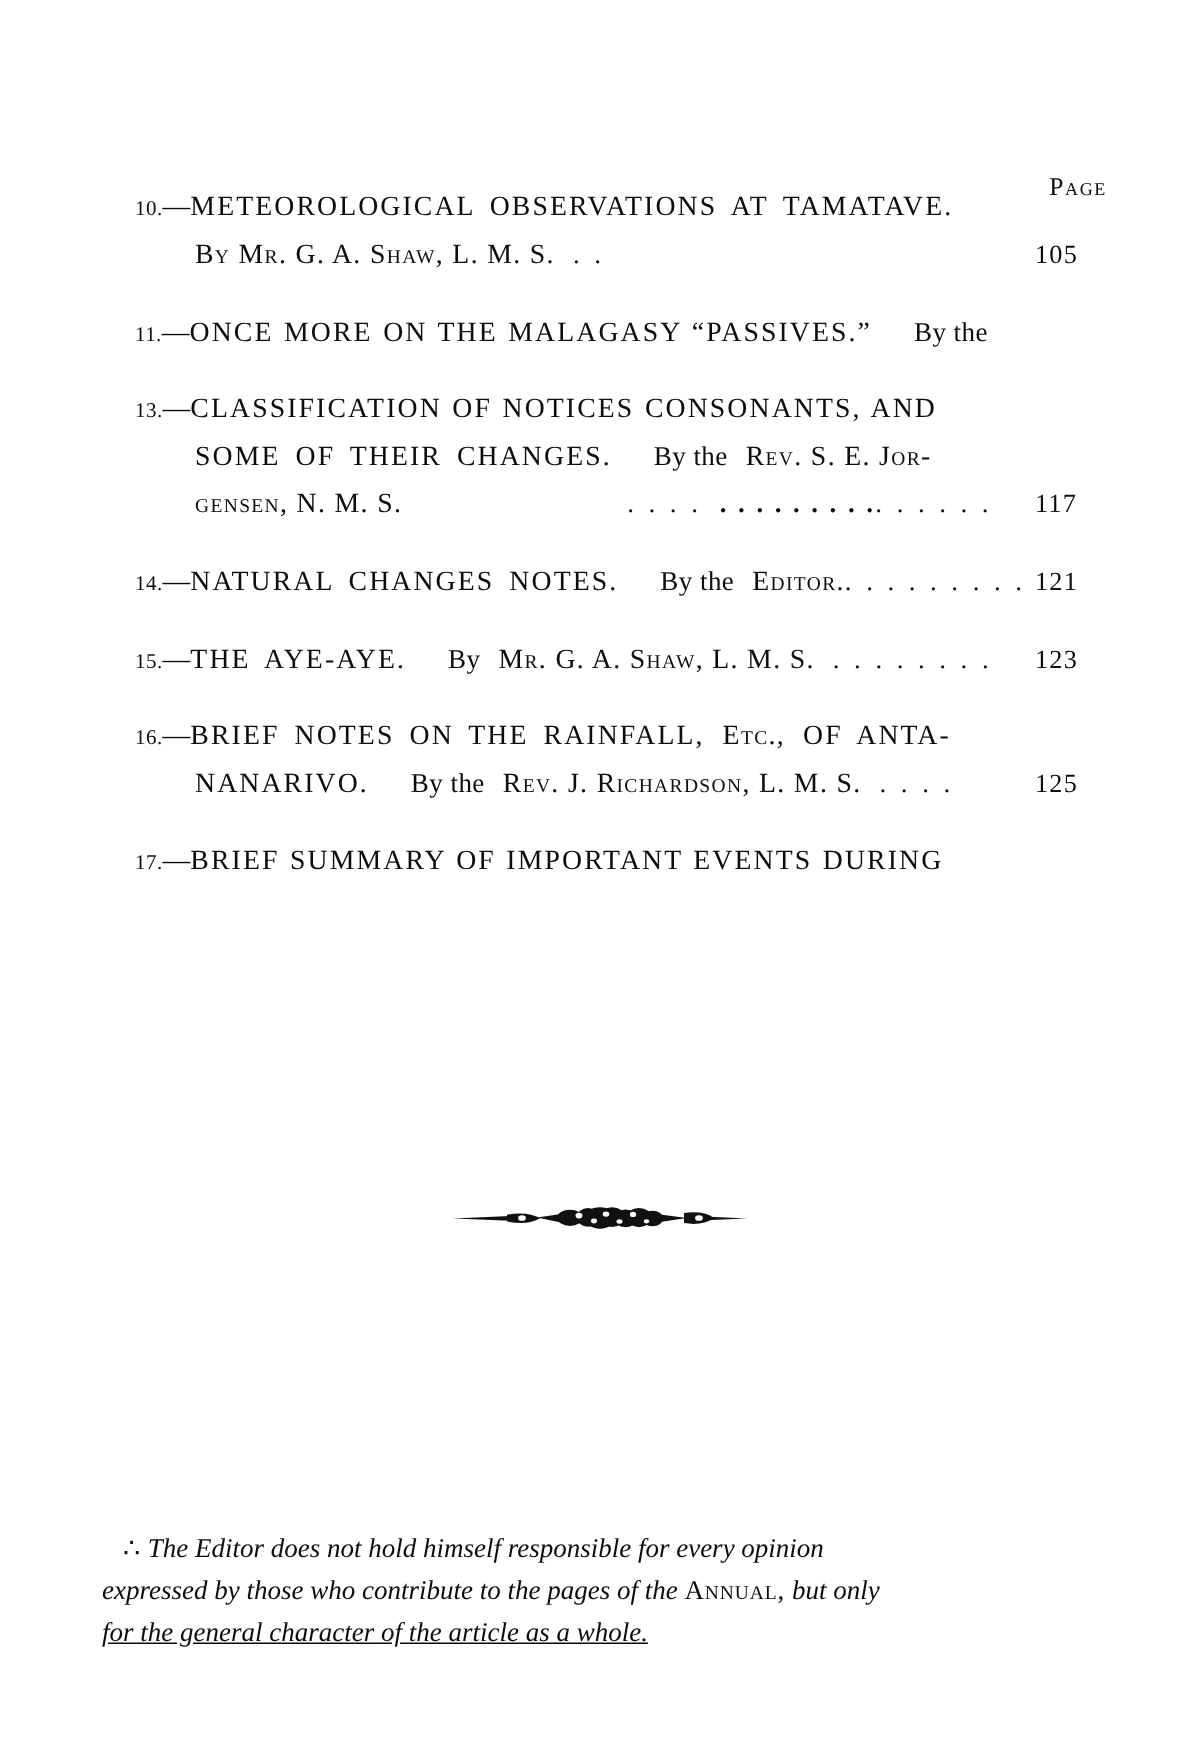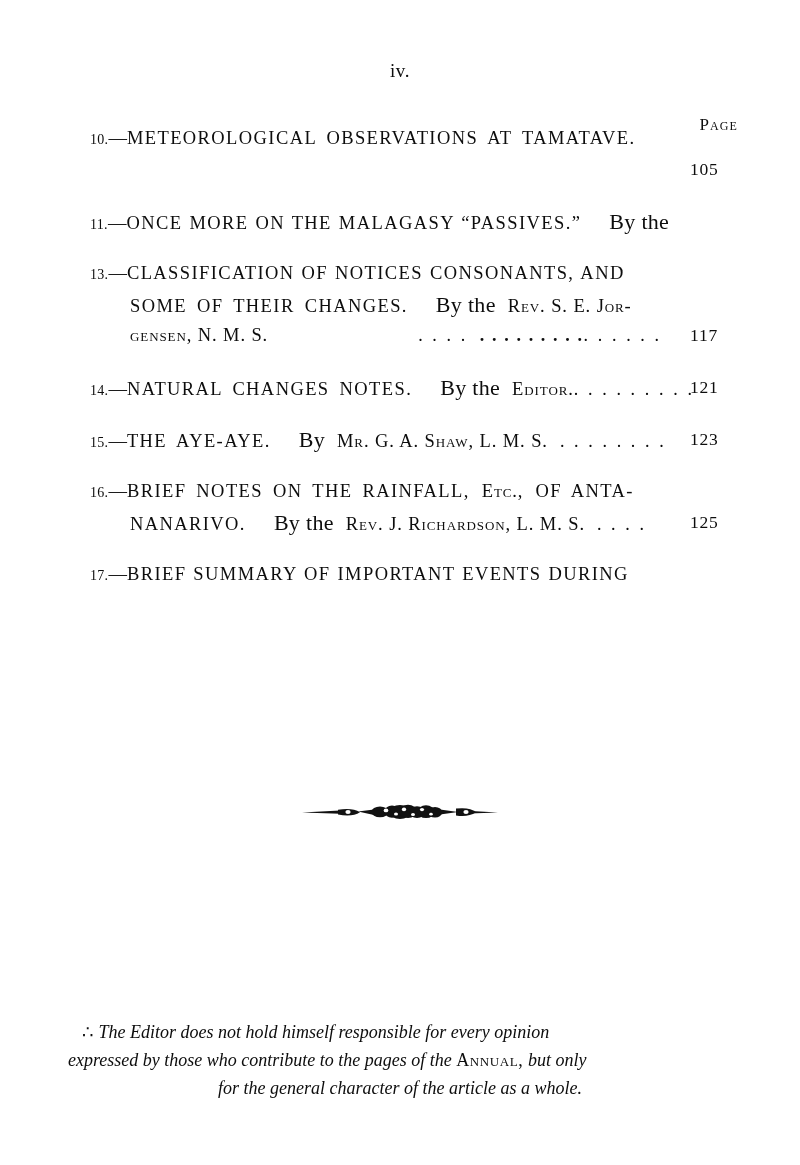--- a/index.html
+++ b/index.html
@@ -89,21 +89,21 @@
 
   .caps {
     letter-spacing: 1.4px;
     word-spacing: 4px;
     font-size: 18.5px;
   }
   .caps.tight { word-spacing: 1px; }
 
   .mixed {
     letter-spacing: 0.3px;
-    font-size: 22px;
+    font-size: 18px;
   }
 
   .sc {
     font-variant: small-caps;
     letter-spacing: 0.9px;
     font-size: 18.5px;
   }
 
   .pagenum {
     position: absolute;
@@ -153,38 +153,38 @@
     letter-spacing: 0px;
     padding-right: 5px;
     padding-left: 14px;
   }
   .footnote .sc-up {
     font-style: normal;
     font-variant: small-caps;
     letter-spacing: 0.6px;
   }
   .footnote p { margin: 0; }
-  .footnote p.last { text-align: center; }
+  .footnote p.last { text-align: left; text-decoration: underline; }
 </style>
 </head>
 <body>
 
 <div class="page">
 
-  <div class="folio">iv.</div>
 
   <div class="page-col-head">Page</div>
 
   <div class="toc">
 
     <div class="entry">
       <div class="line">
         <span class="line-body"><span class="num">10.</span><span class="dash">—</span><span class="caps">METEOROLOGICAL  OBSERVATIONS  AT  TAMATAVE.</span></span>
       </div>
       <div class="line">
+        <span class="line-body indent"><span class="sc">By Mr. G. A. Shaw, L. M. S.</span><span class="gap-sm"></span><span class="leader">. .</span></span>
         <span class="pagenum">105</span>
       </div>
     </div>
 
     <div class="entry">
       <div class="line">
         <span class="line-body"><span class="num">11.</span><span class="dash">—</span><span class="caps tight">ONCE MORE ON THE MALAGASY “PASSIVES.”</span><span class="gap-md"></span><span class="mixed">By the</span></span>
       </div>
     </div>
 

